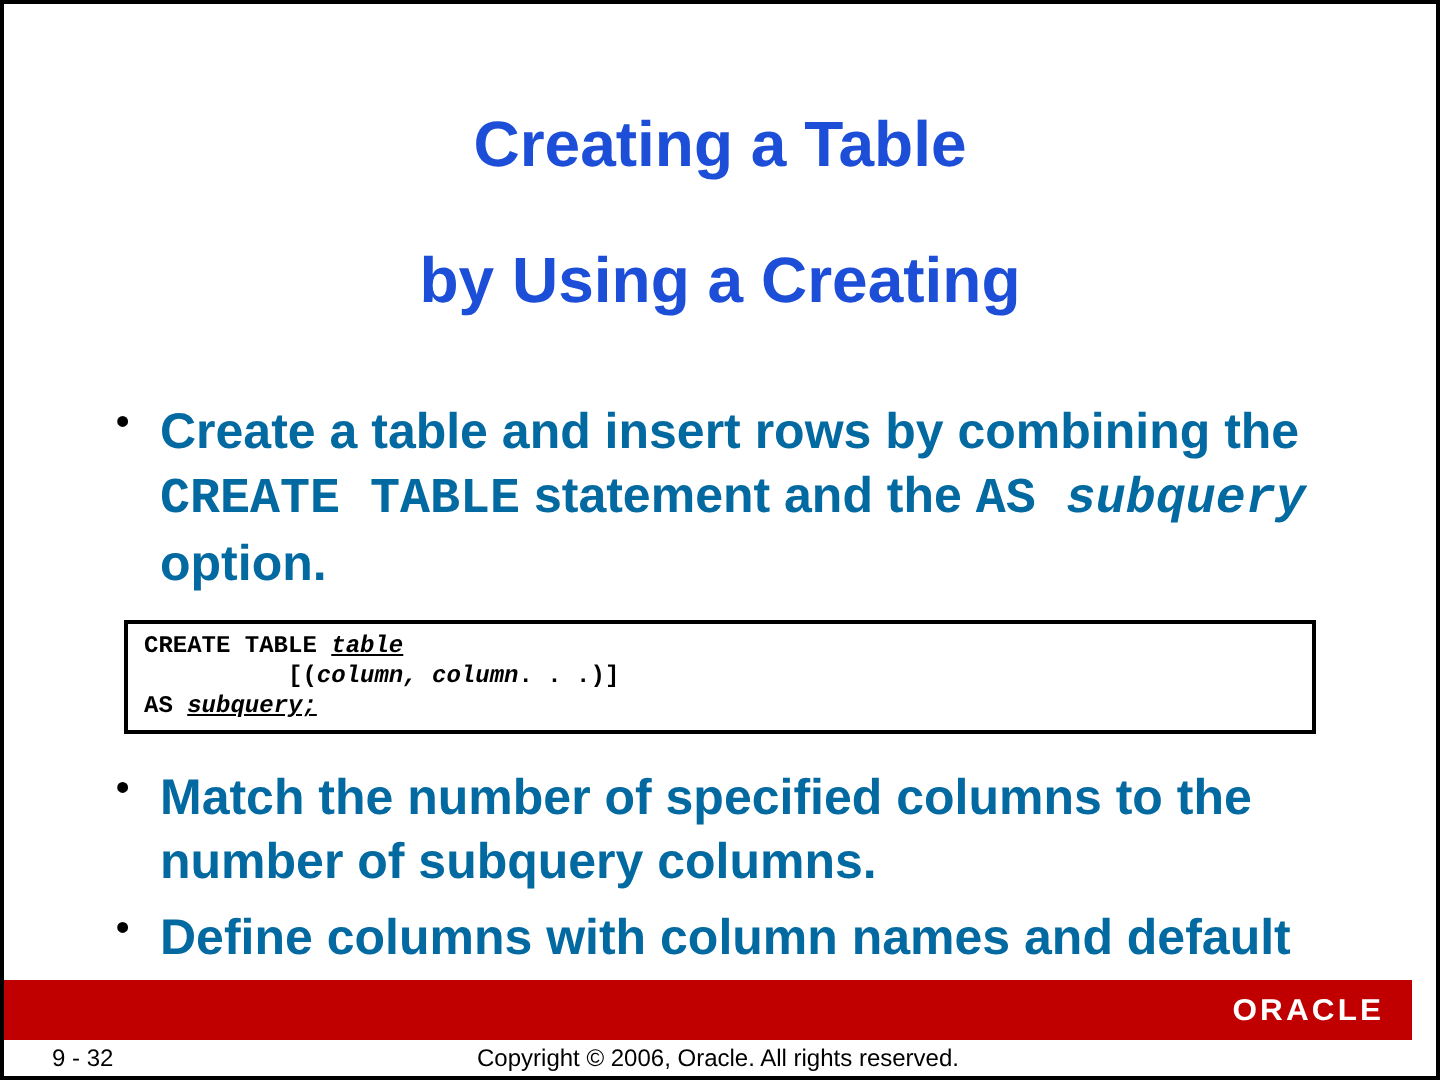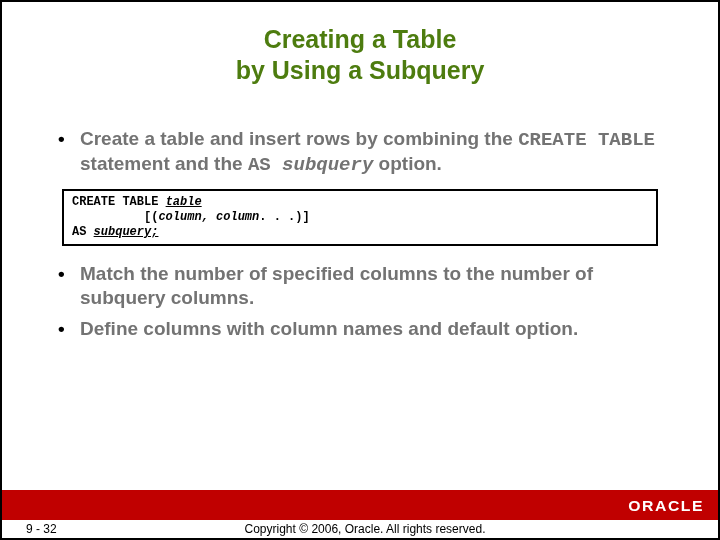--- a/index.html
+++ b/index.html
@@ -9,33 +9,34 @@
     height: 540px;
     border: 2px solid #000;
     background: #fff;
     position: relative;
   }
   .title-block {
     text-align: center;
     padding: 22px 40px 10px 40px;
   }
   .title-line {
-    font-size: 25px;
+    font-size: 32px;
     font-weight: 700;
     line-height: 1.25;
-    color: #4d7c0f;
+    color: #1d4ed8;
+    margin-top: 28px;
   }
   .content {
     padding: 30px 50px 0 50px;
   }
   ul.bullets {
     list-style: none;
-    font-size: 19px;
+    font-size: 25px;
     font-weight: 700;
-    color: #737373;
+    color: #0369a1;
     line-height: 1.28;
   }
   ul.bullets > li {
     position: relative;
     padding-left: 28px;
     margin-bottom: 6px;
   }
   ul.bullets > li::before {
     content: "\2022";
     position: absolute;
@@ -60,21 +61,21 @@
     background: #fff;
     padding: 4px 8px 4px 8px;
     font-family: "Courier New", Courier, monospace;
     font-size: 12px;
     font-weight: 700;
     line-height: 1.25;
     white-space: pre;
   }
   .footer-area {
     position: absolute;
-    left: 0; right: 0; bottom: 0;
+    left: 0; right: 12px; bottom: 0;
   }
   .red-bar {
     width: 100%;
     height: 30px;
     background: #c00000;
     display: flex;
     justify-content: flex-end;
     align-items: center;
     padding-right: 16px;
   }
@@ -98,21 +99,21 @@
   .page-num { flex: 0 0 140px; text-align: left; }
   .copyright { flex: 1; text-align: center; }
 </style>
 </head>
 <body>
 
 <div class="slide">
 
   <div class="title-block">
     <div class="title-line">Creating a Table</div>
-    <div class="title-line">by Using a Subquery</div>
+    <div class="title-line">by Using a Creating</div>
   </div>
 
   <div class="content">
 
     <ul class="bullets">
       <li>
         <span>Create a table and insert rows by combining the </span><span class="mono">CREATE TABLE</span><span> statement and the </span><span class="mono">AS </span><span class="mono-italic">subquery</span><span> option.</span>
       </li>
     </ul>
 

